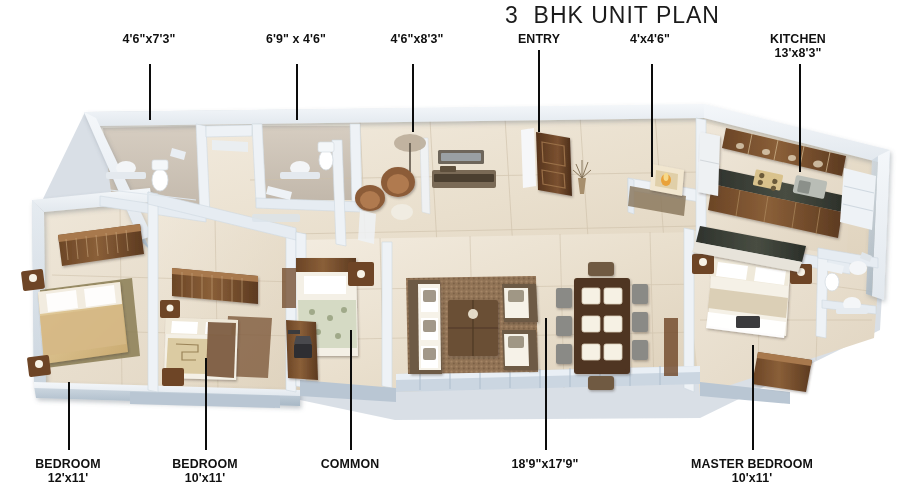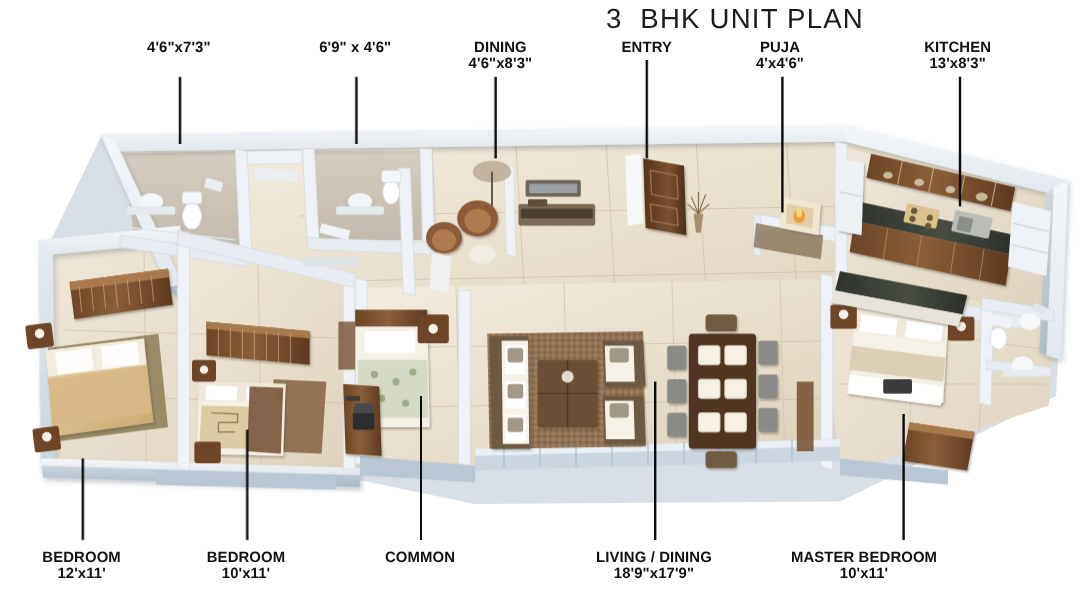--- a/index.html
+++ b/index.html
@@ -561,30 +561,28 @@
 <div id="callout-layer">
     <div class="callout" style="left: 39px; top: 33px; width: 220px;">
       <div class="dim">4'6"x7'3"</div>
     </div>
     <div class="lead" style="left: 149px; top: 64px; height: 56px;"></div>
     <div class="callout" style="left: 186px; top: 33px; width: 220px;">
       <div class="dim">6'9" x 4'6"</div>
     </div>
     <div class="lead" style="left: 296px; top: 64px; height: 56px;"></div>
     <div class="callout" style="left: 307px; top: 33px; width: 220px;">
-      <div class="ttl">DINING</div>
       <div class="dim">4'6"x8'3"</div>
     </div>
     <div class="lead" style="left: 412px; top: 64px; height: 68px;"></div>
     <div class="callout" style="left: 429px; top: 33px; width: 220px;">
       <div class="ttl">ENTRY</div>
     </div>
     <div class="lead" style="left: 538px; top: 50px; height: 82px;"></div>
     <div class="callout" style="left: 540px; top: 33px; width: 220px;">
-      <div class="ttl">PUJA</div>
       <div class="dim">4'x4'6"</div>
     </div>
     <div class="lead" style="left: 651px; top: 64px; height: 113px;"></div>
     <div class="callout" style="left: 688px; top: 33px; width: 220px;">
       <div class="ttl">KITCHEN</div>
       <div class="dim">13'x8'3"</div>
     </div>
     <div class="lead" style="left: 799px; top: 64px; height: 108px;"></div>
     <div class="callout" style="left: -42px; top: 458px; width: 220px;">
       <div class="ttl">BEDROOM</div>
@@ -594,22 +592,21 @@
     <div class="callout" style="left: 95px; top: 458px; width: 220px;">
       <div class="ttl">BEDROOM</div>
       <div class="dim">10'x11'</div>
     </div>
     <div class="lead" style="left: 205px; top: 358px; height: 92px;"></div>
     <div class="callout" style="left: 240px; top: 458px; width: 220px;">
       <div class="ttl">COMMON</div>
     </div>
     <div class="lead" style="left: 350px; top: 330px; height: 120px;"></div>
     <div class="callout" style="left: 435px; top: 458px; width: 220px;">
-      <div class="ttl">LIVING / DINING</div>
       <div class="dim">18'9"x17'9"</div>
     </div>
     <div class="lead" style="left: 545px; top: 318px; height: 132px;"></div>
-    <div class="callout" style="left: 610px; top: 458px; width: 220px;">
+    <div class="callout" style="left: 642px; top: 458px; width: 220px;">
       <div class="ttl">MASTER BEDROOM</div>
       <div class="dim">10'x11'</div>
     </div>
     <div class="lead" style="left: 752px; top: 345px; height: 105px;"></div>
   </div>
 
 </body></html>

